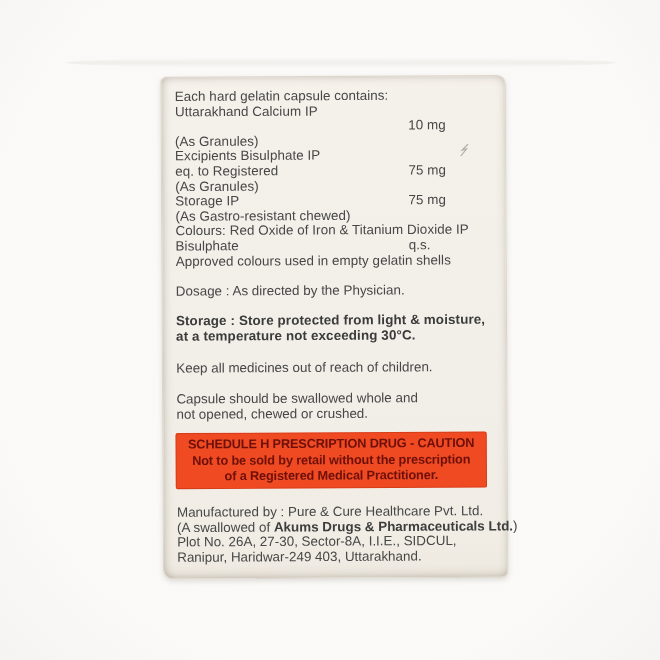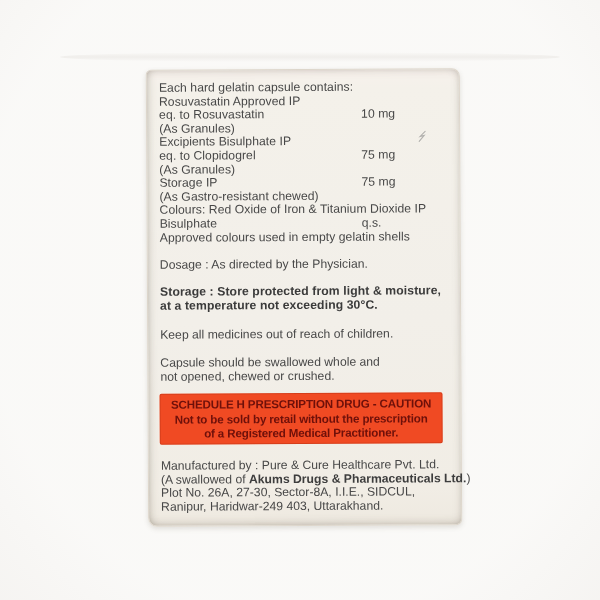--- a/index.html
+++ b/index.html
@@ -42,21 +42,21 @@
       inset 7px 0 9px -7px rgba(120,110,95,0.45),
       inset -6px 0 9px -7px rgba(120,110,95,0.35),
       inset 0 7px 8px -7px rgba(120,110,95,0.30),
       inset 0 -8px 9px -7px rgba(120,110,95,0.35);
     transform: rotate(-0.3deg);
     box-sizing: border-box;
     color: #474747;
   }
   .block { position: absolute; left: 12px; right: 8px; }
   .line { position: relative; height: 13.6px; line-height: 13.6px; font-size: 12.2px; letter-spacing: 0.05px; white-space: nowrap; }
-  .line .val { position: absolute; left: 202px; top: 0; }
+  .line .val { position: absolute; left: 212px; top: 0; }
   .composition { top: 11px; }
   .dosage     { top: 188px; font-size: 12.2px; line-height: 13.6px; }
   .storage    { top: 215px; font-size: 12.2px; line-height: 13.5px; font-weight: bold; color: #3b3b3b; letter-spacing: 0.1px; }
   .children   { top: 258px; font-size: 12.2px; line-height: 13.6px; }
   .capsule    { top: 286px; font-size: 12.2px; line-height: 13.5px; }
   .warningbox {
     position: absolute;
     left: 11px;
     top: 323px;
     width: 283px;
@@ -83,25 +83,25 @@
   }
 </style>
 </head>
 <body>
 
 <div class="photo">
   <div class="carton">
 
     <div class="block composition">
       <div class="line"><span class="t">Each hard gelatin capsule contains:</span></div>
-      <div class="line"><span class="t">Rosuvastatin Approved IP</span><span class="val"></span></div>
-      <div class="line"><span class="t">eq. to Rosuvastatin</span><span class="val">10 mg</span></div>
+      <div class="line"><span class="t">Uttarakhand Calcium IP</span><span class="val"></span></div>
+      <div class="line"><span class="val">10 mg</span></div>
       <div class="line"><span class="t">(As Granules)</span><span class="val"></span></div>
       <div class="line"><span class="t">Excipients Bisulphate IP</span><span class="val"></span></div>
-      <div class="line"><span class="t">eq. to Clopidogrel</span><span class="val">75 mg</span></div>
+      <div class="line"><span class="t">eq. to Registered</span><span class="val">75 mg</span></div>
       <div class="line"><span class="t">(As Granules)</span><span class="val"></span></div>
       <div class="line"><span class="t">Storage IP</span><span class="val">75 mg</span></div>
       <div class="line"><span class="t">(As Gastro-resistant chewed)</span><span class="val"></span></div>
       <div class="line"><span class="t">Colours: Red Oxide of Iron &amp; Titanium Dioxide IP</span><span class="val"></span></div>
       <div class="line"><span class="t">Bisulphate</span><span class="val">q.s.</span></div>
       <div class="line"><span class="t">Approved colours used in empty gelatin shells</span><span class="val"></span></div>
     </div>
 
     <div class="block dosage">
       <div class="mline">Dosage : As directed by the Physician.</div>

